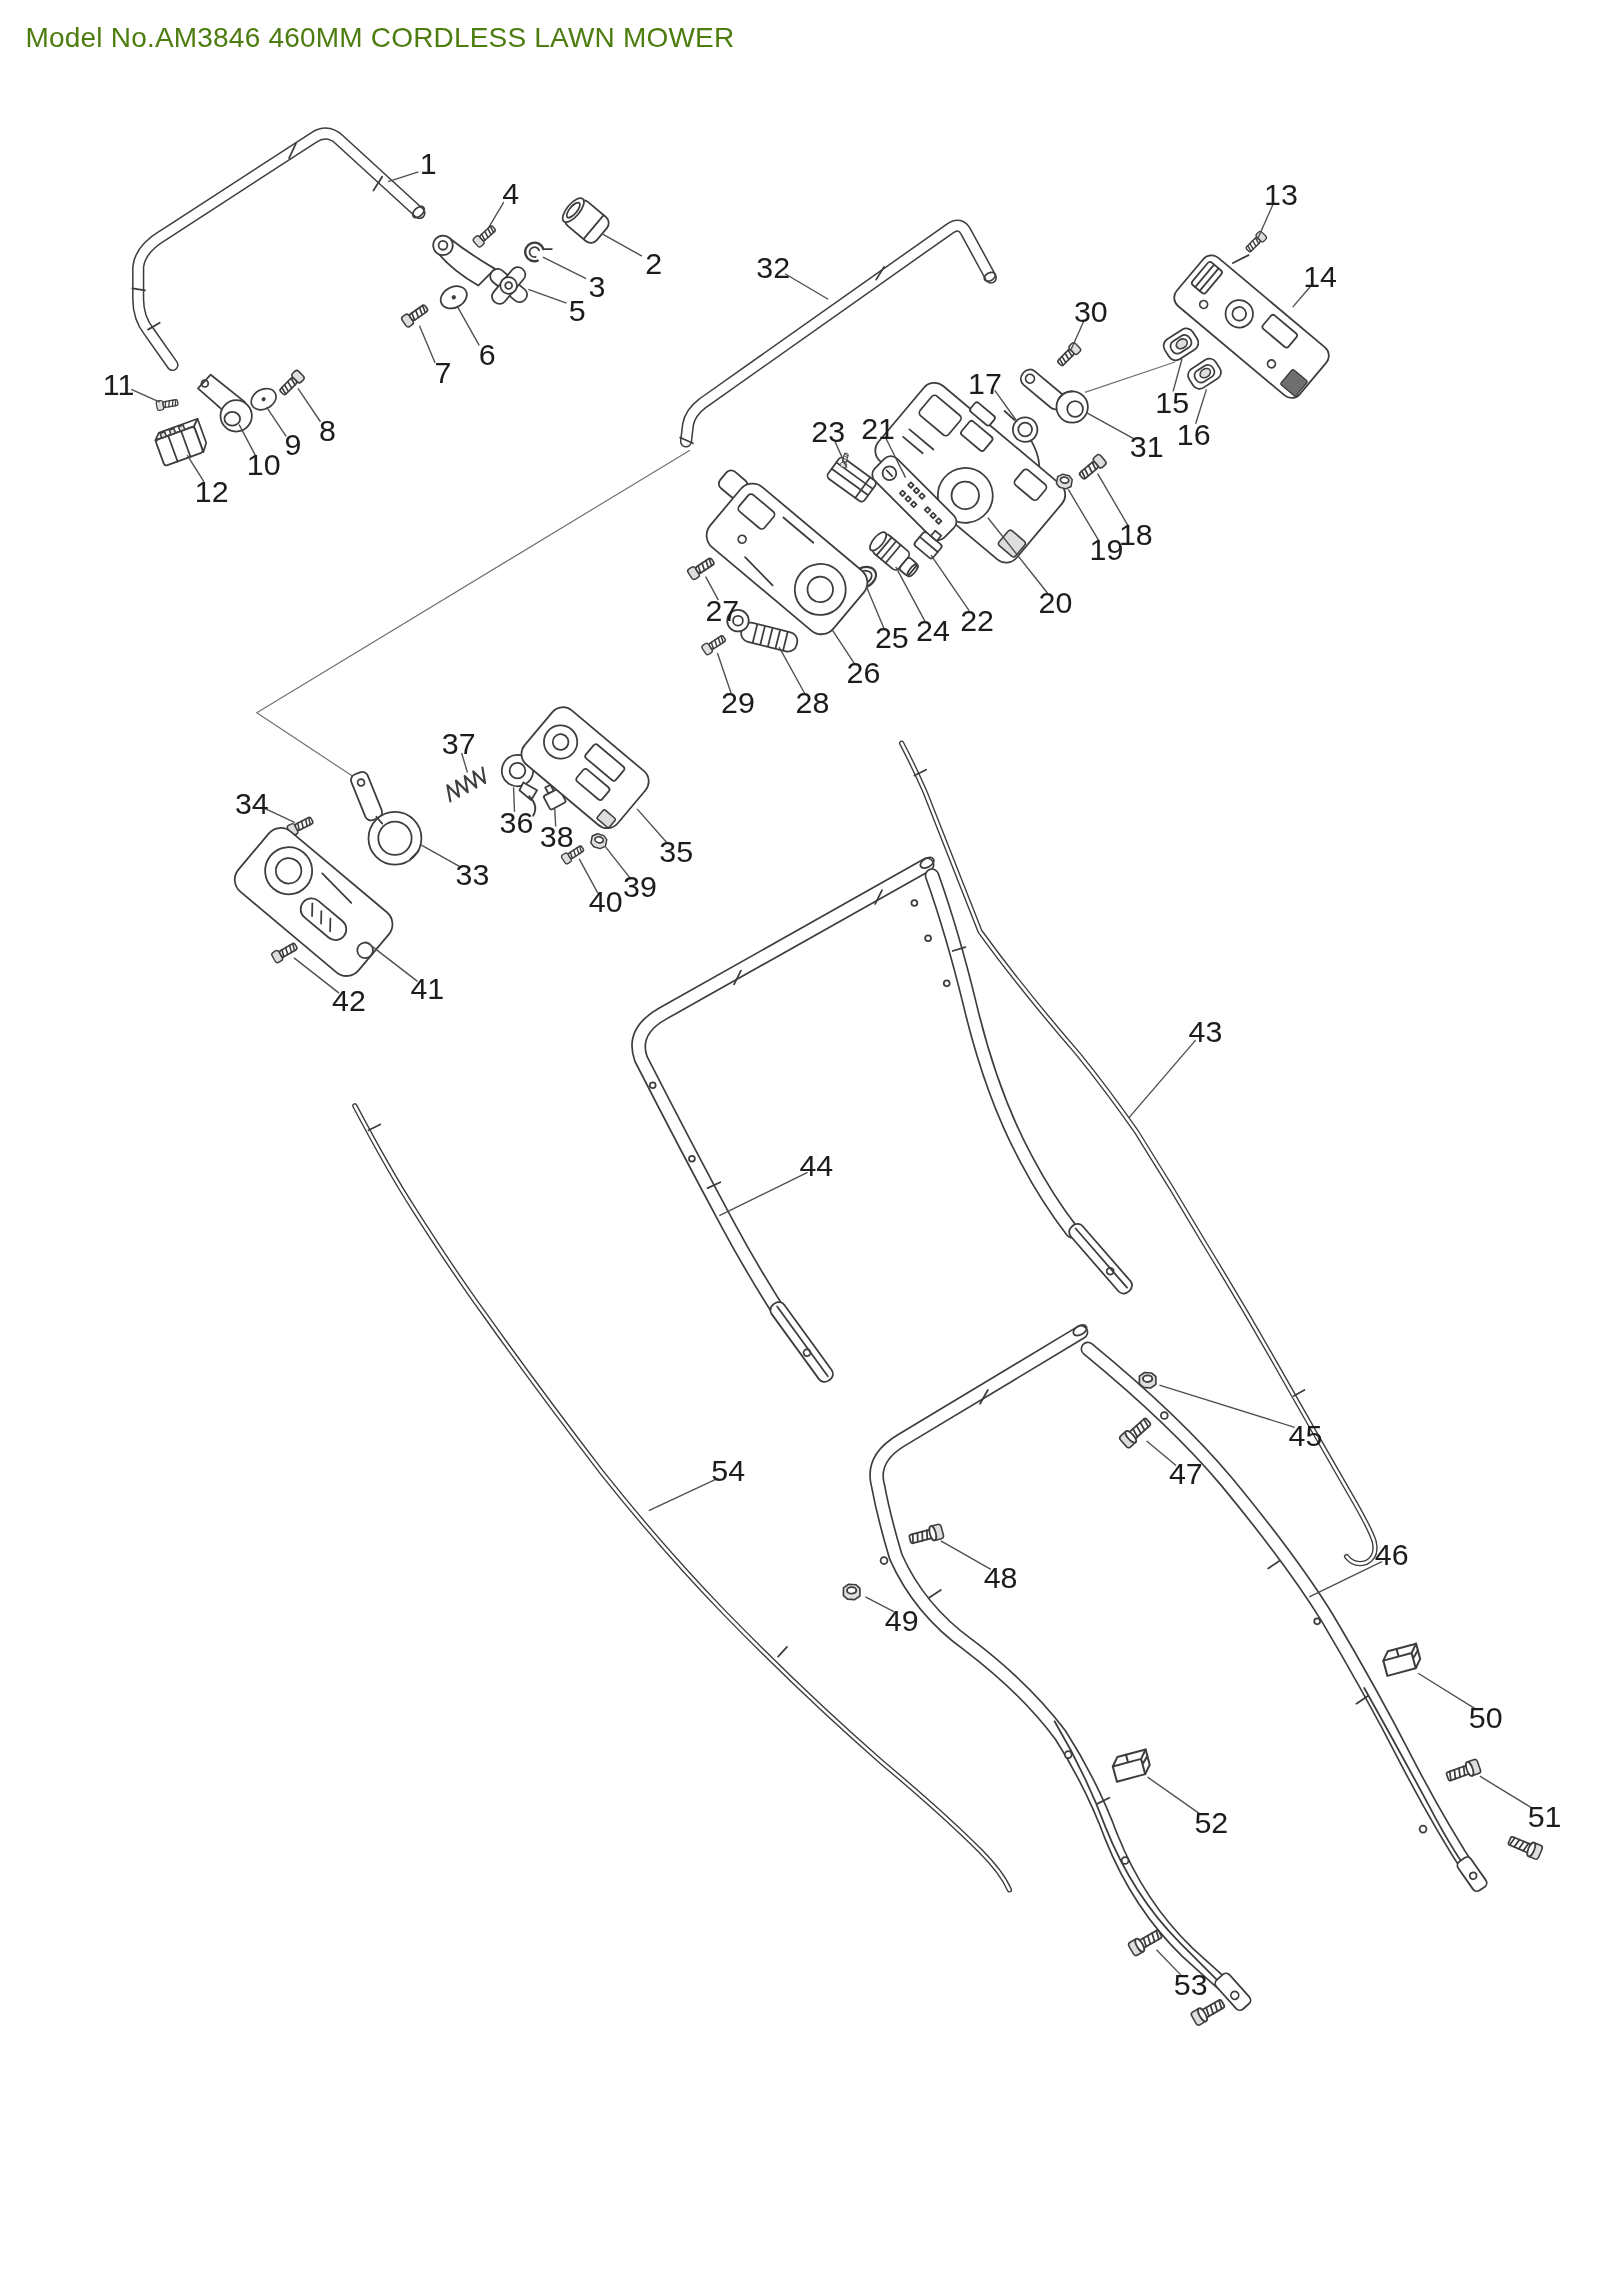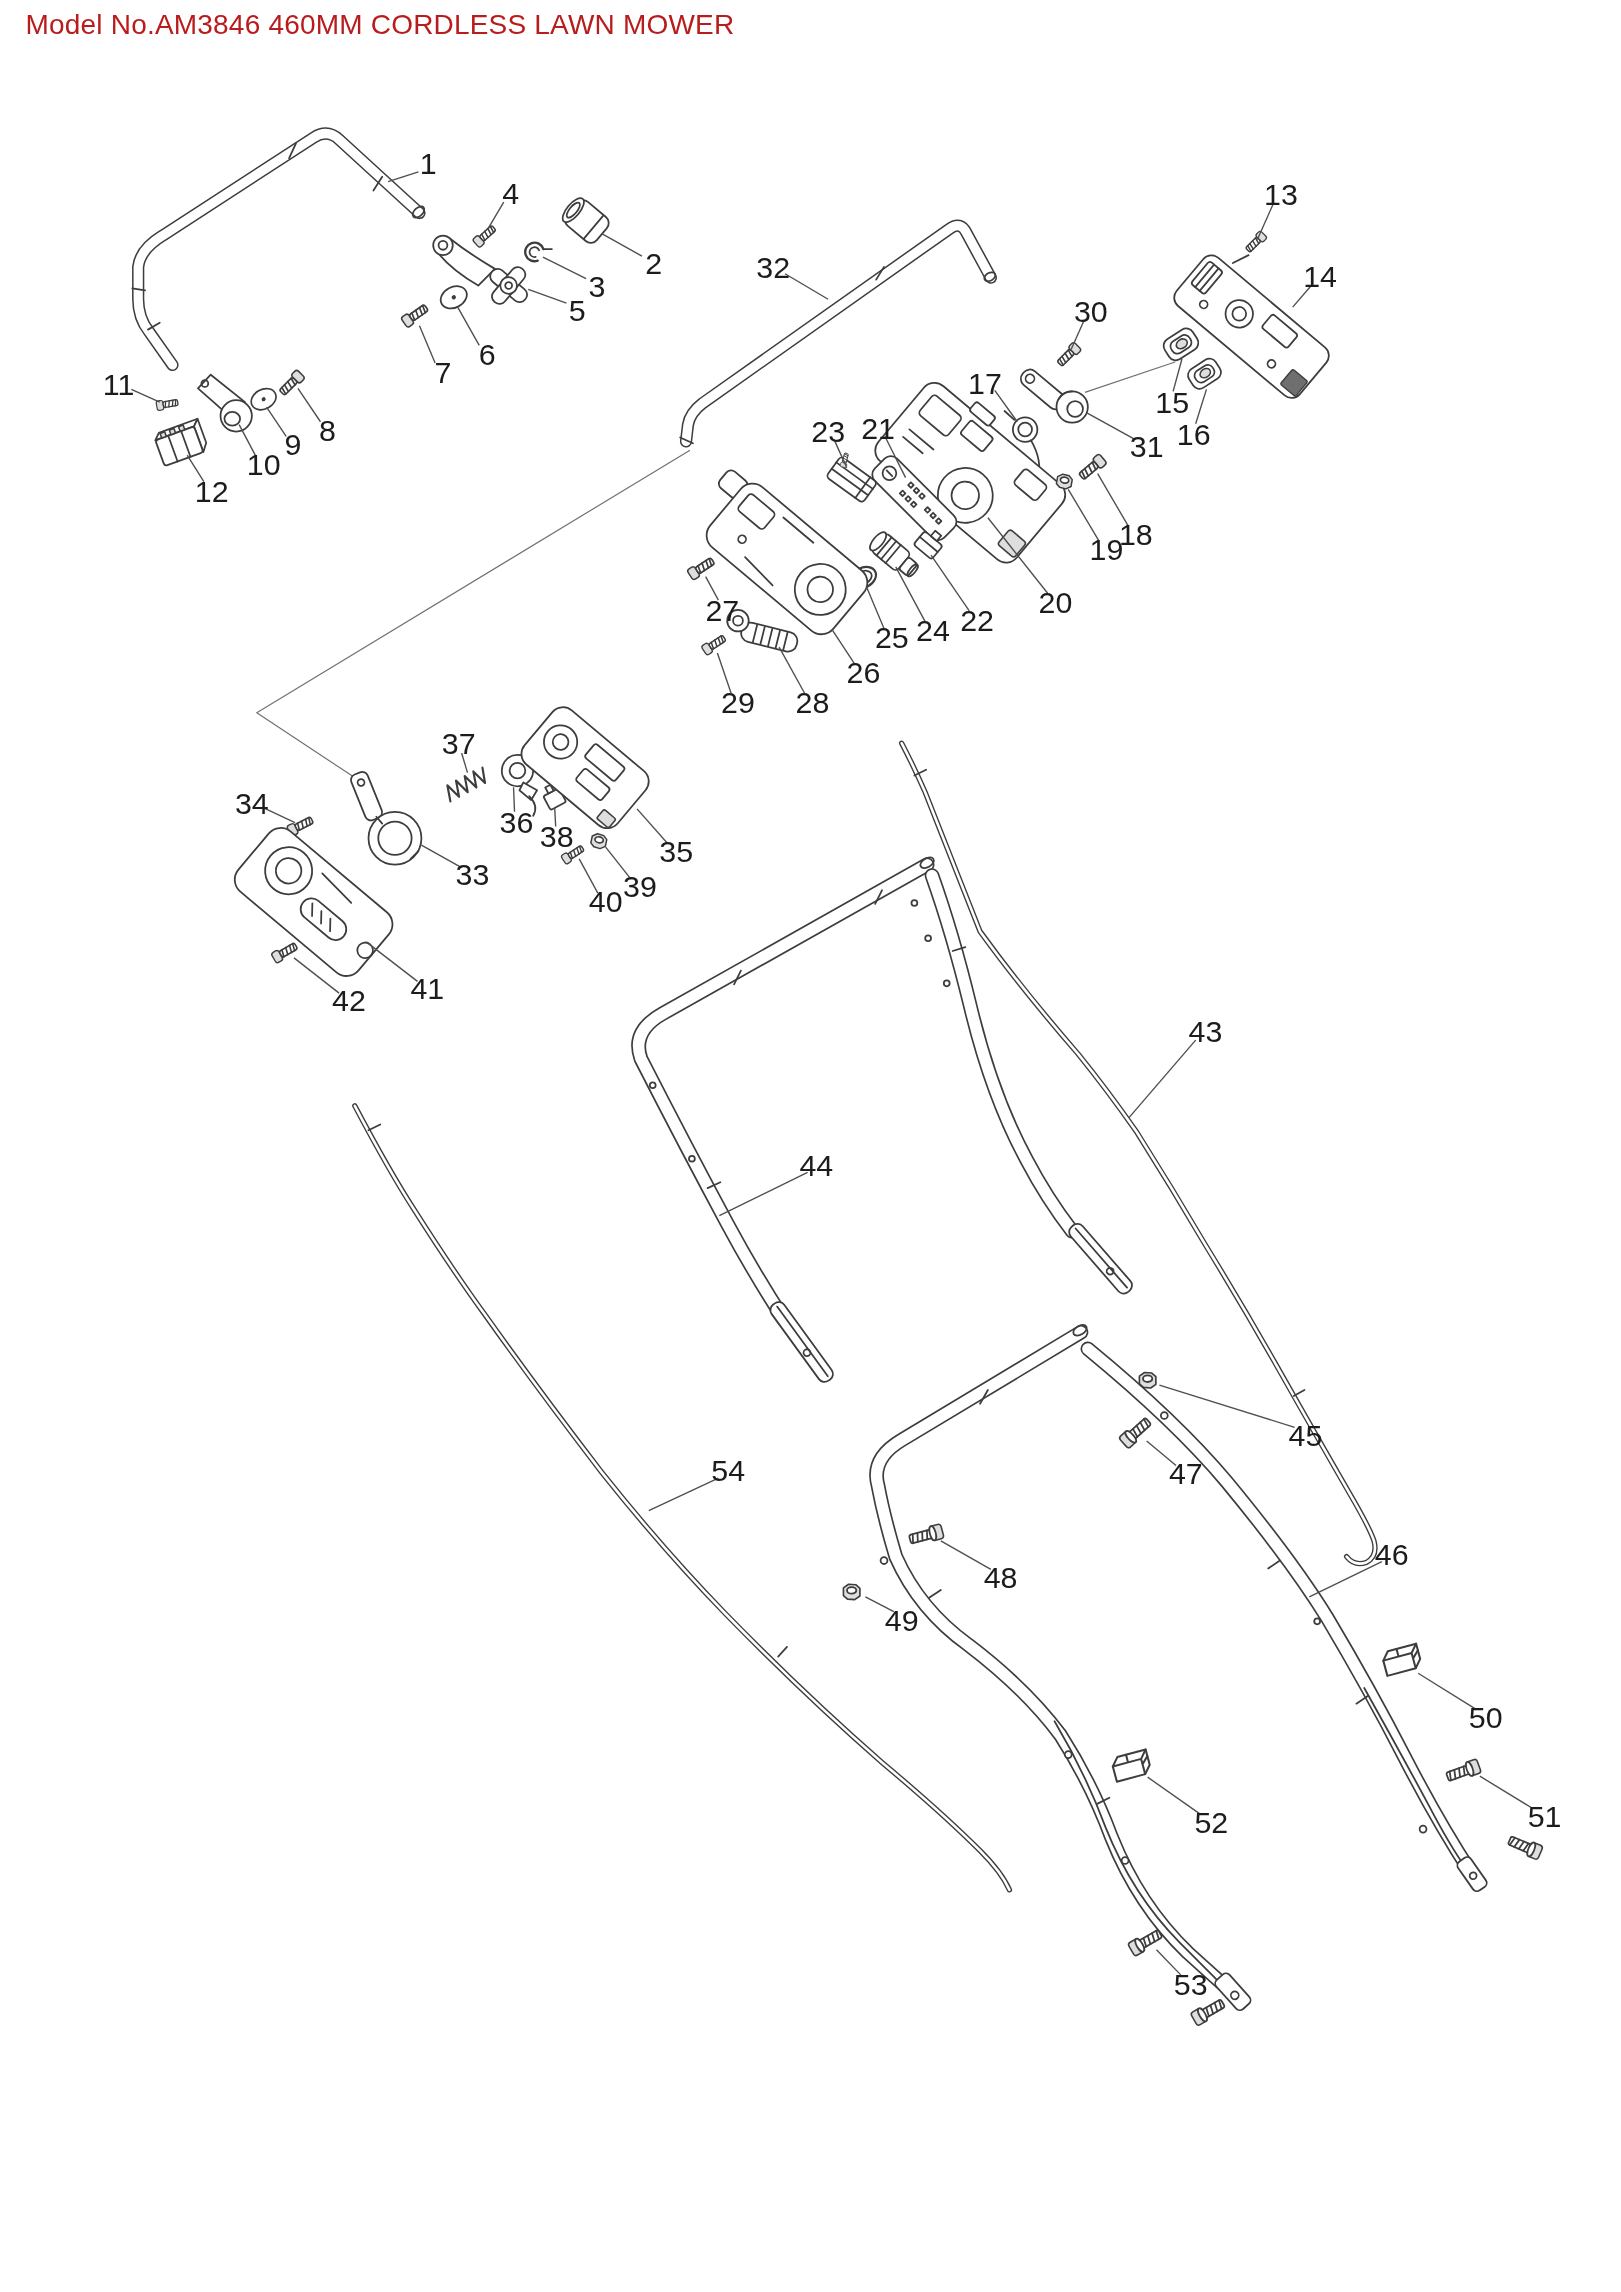--- a/index.html
+++ b/index.html
@@ -1,18 +1,18 @@
 <!DOCTYPE html>
 <html style="--line: #3d3d3d; --label: #1c1c1c;"><head>
 <meta charset="utf-8">
 <style>
   html,body{margin:0;padding:0;background:#fff}
   body{width:1621px;height:2293px;position:relative;font-family:"Liberation Sans",sans-serif}
   .sheet{position:absolute;inset:0;background:#fff;overflow:hidden}
-  .title{position:absolute;top:9px;left:25.5px;font-size:28px;font-weight:400;color:#b91c1c;
+  .title{position:absolute;top:22px;left:25.5px;font-size:28px;font-weight:400;color:#4d7c0f;
          letter-spacing:0.2px;margin:0;font-family:"Liberation Sans",sans-serif}
   svg{position:absolute;top:0;left:0}
   
   .t-o{fill:none;stroke:var(--line,#3d3d3d);stroke-width:12.5;stroke-linecap:round;stroke-linejoin:round}
   .t-i{fill:none;stroke:#fff;stroke-width:9.4;stroke-linecap:round;stroke-linejoin:round}
   .u-o{fill:none;stroke:var(--line,#3d3d3d);stroke-width:15;stroke-linecap:round;stroke-linejoin:round}
   .u-i{fill:none;stroke:#fff;stroke-width:11.6;stroke-linecap:round;stroke-linejoin:round}
   .c-o{fill:none;stroke:var(--line,#3d3d3d);stroke-width:5.4;stroke-linecap:round}
   .c-i{fill:none;stroke:#fff;stroke-width:2.6;stroke-linecap:round}
   

